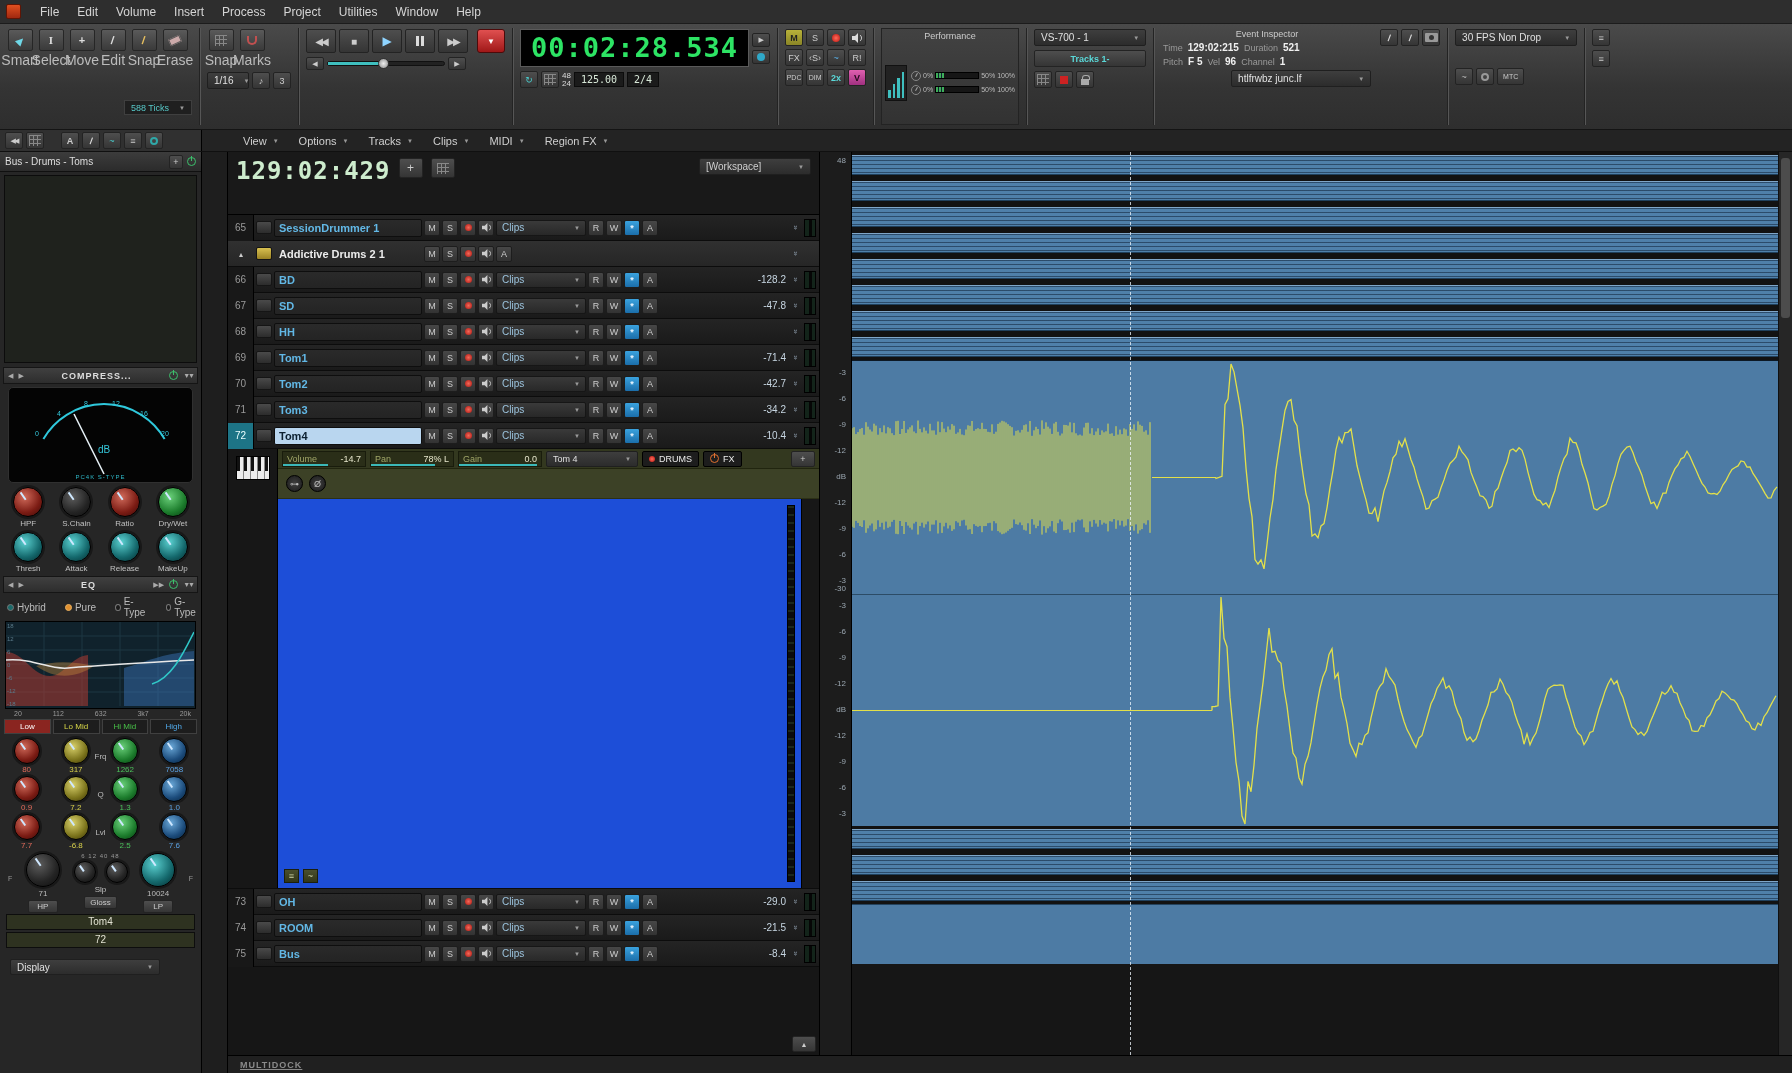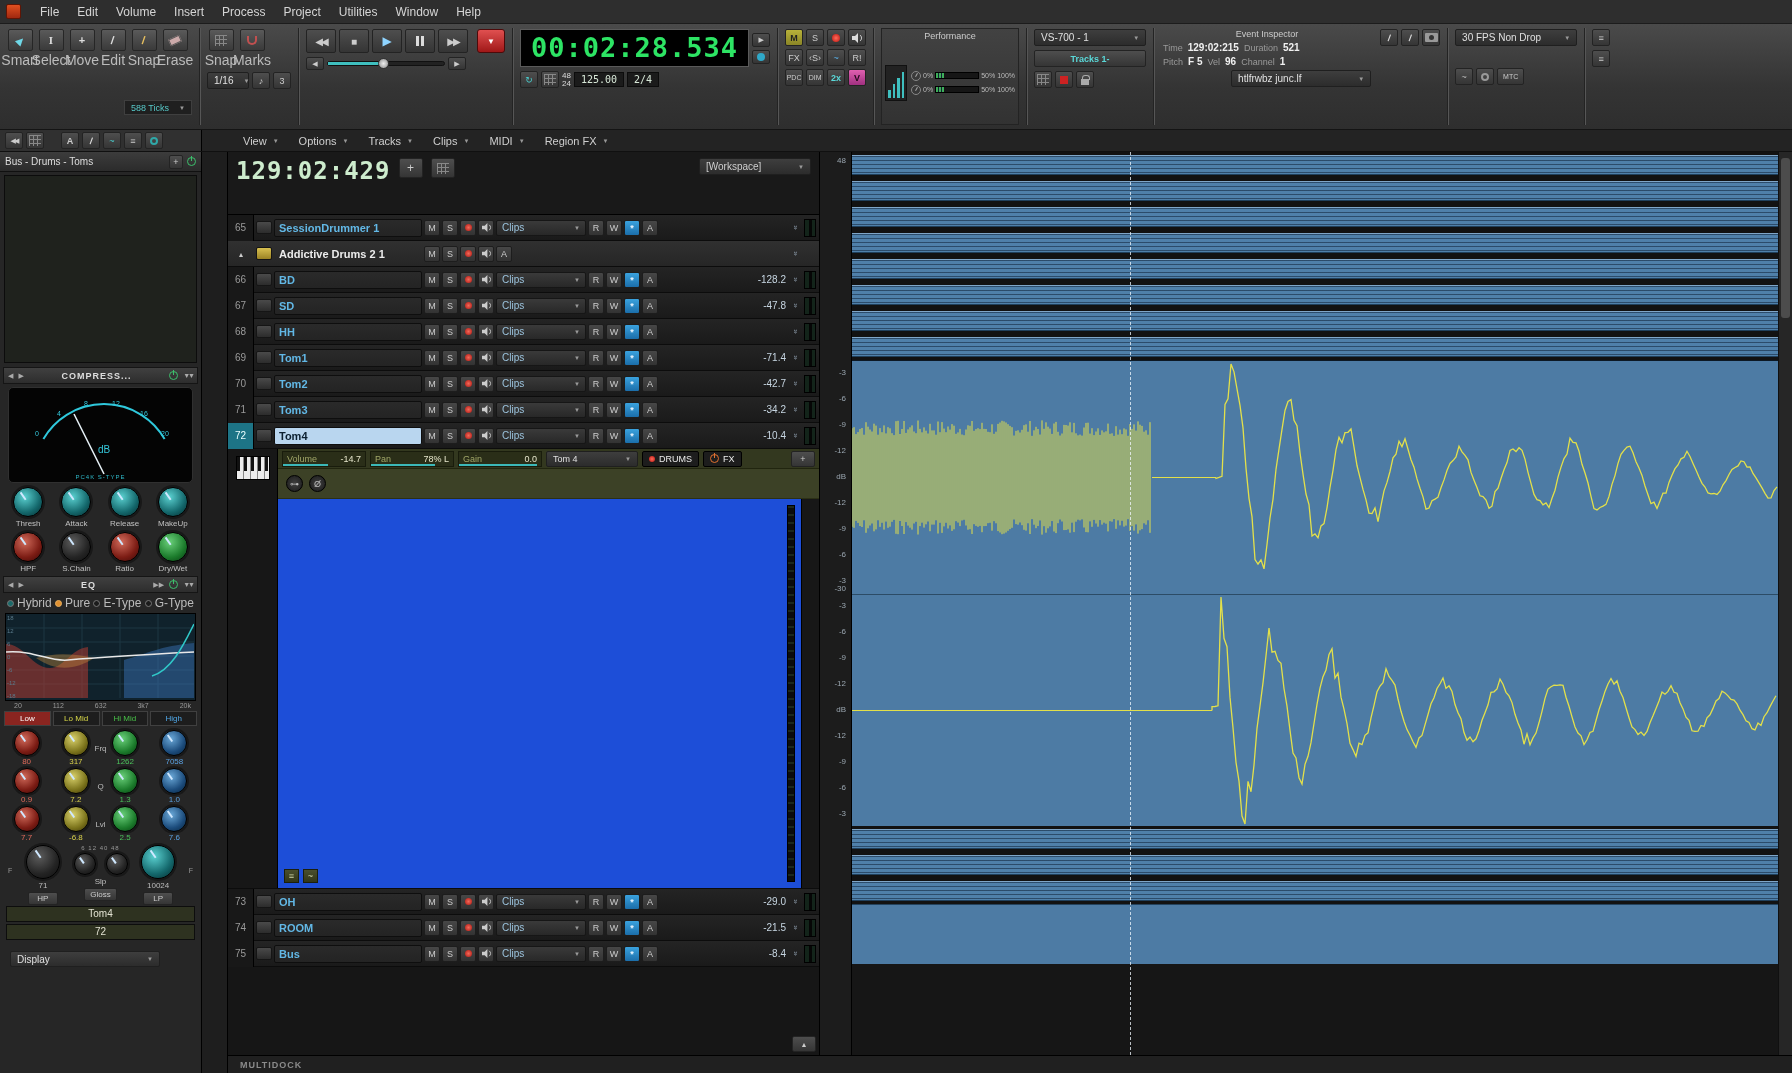--- a/index.html
+++ b/index.html
@@ -87,21 +87,21 @@
   .subgap{width:26px;background:#232323;}
   .viewmenu{flex:1;display:flex;align-items:center;gap:2px;padding:0 6px;}
   .vm-item{display:flex;align-items:center;padding:2px 9px;font-size:11px;color:#cfcfcf;}
   .vm-item::after{content:"▼";font-size:6px;color:#999;margin-left:6px;}
 
   
   .main{position:absolute;top:152px;left:0;right:0;bottom:0;display:flex;}
   .gap-col{width:26px;background:#1e1e1e;border-right:1px solid #000;}
   .dock{flex:1;display:flex;flex-direction:column;}
   .dock-content{display:flex;height:903px;}
-  .dock-bottom{height:18px;background:#202020;border-top:1px solid #000;display:flex;align-items:center;padding:0 12px;font-size:9px;color:#8a8a8a;letter-spacing:1px;font-weight:bold;}
+  .dock-bottom{height:18px;background:#202020;border-top:1px solid #000;display:flex;align-items:center;padding:0 12px;font-size:9px;color:#8a8a8a;letter-spacing:1px;font-weight:bold;text-decoration:underline;}
 
   
   .leftpanel{width:202px;background:#262626;border-right:1px solid #000;display:flex;flex-direction:column;overflow:hidden;}
   .lp-bus{height:20px;display:flex;align-items:center;background:linear-gradient(#3c3c3c,#2b2b2b);border-bottom:1px solid #101010;padding:0 5px;font-size:10px;color:#ddd;gap:4px;}
   .lp-bus .sp{flex:1;}
   .lp-plugin{height:188px;background:#1f221d;border:1px solid #0c0c0c;margin:3px 4px;}
   .sec-hdr{height:17px;display:flex;align-items:center;gap:5px;background:linear-gradient(#404040,#2d2d2d);border:1px solid #151515;margin:1px 3px;padding:0 4px;font-size:9px;color:#ddd;}
   .sec-hdr .title{flex:1;text-align:center;letter-spacing:1px;font-weight:bold;}
   .tri{font-size:7px;color:#aaa;}
   .pwr{width:9px;height:9px;border:1px solid #3cc06c;border-radius:50%;position:relative;}
@@ -121,21 +121,21 @@
   .knob.yellow{background:radial-gradient(circle at 38% 32%,#d8d06a,#7c741c 60%,#383206);}
   .knob.green{background:radial-gradient(circle at 38% 32%,#6ad07a,#1c7c2c 60%,#063810);}
   .knob.blue{background:radial-gradient(circle at 38% 32%,#6aa8d8,#1c4c7c 60%,#062038);}
   .knob.teal{background:radial-gradient(circle at 38% 32%,#5ad0d0,#14686c 60%,#042a2c);}
   .knob-row{display:flex;justify-content:space-around;padding:2px 4px;}
   .kwrap{display:flex;flex-direction:column;align-items:center;gap:2px;width:44px;}
   .klabel{font-size:8px;color:#c0c0c0;}
   .kval{font-size:8px;color:#bbb;}
   .kval.r{color:#e06a5a;} .kval.y{color:#d8d04a;} .kval.g{color:#4ac05a;} .kval.b{color:#5aa0e0;}
 
-  .modes{display:flex;justify-content:space-between;padding:2px 7px;font-size:12px;color:#bbb;}
+  .modes{display:flex;justify-content:flex-start;padding:2px 7px;font-size:10px;color:#bbb;gap:19px;}
   .mode{display:flex;align-items:center;gap:3px;}
   .mode .dot{width:7px;height:7px;border-radius:50%;border:1px solid #777;background:#1b1b1b;}
   .mode.teal .dot{background:#1b6a6a;}
   .mode.sel .dot{background:#e09030;border-color:#e8b060;}
   .eq-graph{margin:1px 5px;position:relative;background:#10222c;border:1px solid #000;}
   .eq-scale{position:absolute;left:1px;top:0;bottom:0;display:flex;flex-direction:column;justify-content:space-between;font-size:6px;color:#5a7a8a;padding:1px 0;}
   .freq-row{display:flex;justify-content:space-between;padding:0 10px 0 14px;font-size:7px;color:#9a9a9a;}
   .bands{display:flex;gap:2px;padding:2px 4px;}
   .band{flex:1;text-align:center;font-size:8px;padding:2px 0;background:#1d1d1d;border:1px solid #404040;color:#bbb;}
   .band.low{background:#8a2520;color:#fff;}
@@ -596,52 +596,52 @@
         <span class="vu-lb" style="left:75px;top:12px;">8</span>
         <span class="vu-lb" style="left:103px;top:12px;">12</span>
         <span class="vu-lb" style="left:131px;top:22px;">16</span>
         <span class="vu-lb" style="left:152px;top:42px;">20</span>
         <span class="vu-lb" style="left:89px;top:56px;font-size:10px;">dB</span>
         <div class="vu-model">PC4K S-TYPE</div>
       </div>
 
       <div class="knob-row">
         <div class="kwrap">
+            <div class="knob red"></div>
+            <span class="klabel">HPF</span>
+          </div>
+        <div class="kwrap">
+            <div class="knob"></div>
+            <span class="klabel">S.Chain</span>
+          </div>
+        <div class="kwrap">
+            <div class="knob red"></div>
+            <span class="klabel">Ratio</span>
+          </div>
+        <div class="kwrap">
+            <div class="knob green"></div>
+            <span class="klabel">Dry/Wet</span>
+          </div>
+      </div>
+      <div class="knob-row">
+        <div class="kwrap">
             <div class="knob teal"></div>
             <span class="klabel">Thresh</span>
           </div>
         <div class="kwrap">
             <div class="knob teal"></div>
             <span class="klabel">Attack</span>
           </div>
         <div class="kwrap">
             <div class="knob teal"></div>
             <span class="klabel">Release</span>
           </div>
         <div class="kwrap">
             <div class="knob teal"></div>
             <span class="klabel">MakeUp</span>
-          </div>
-      </div>
-      <div class="knob-row">
-        <div class="kwrap">
-            <div class="knob red"></div>
-            <span class="klabel">HPF</span>
-          </div>
-        <div class="kwrap">
-            <div class="knob"></div>
-            <span class="klabel">S.Chain</span>
-          </div>
-        <div class="kwrap">
-            <div class="knob red"></div>
-            <span class="klabel">Ratio</span>
-          </div>
-        <div class="kwrap">
-            <div class="knob green"></div>
-            <span class="klabel">Dry/Wet</span>
           </div>
       </div>
 
       <div class="sec-hdr">
         <span class="tri">◀</span>
         <span class="tri">▶</span>
         <span class="title">EQ</span>
         <span class="tri">▶▶</span>
         <span class="pwr"></span>
         <span class="dbl-down">▼▼</span>

